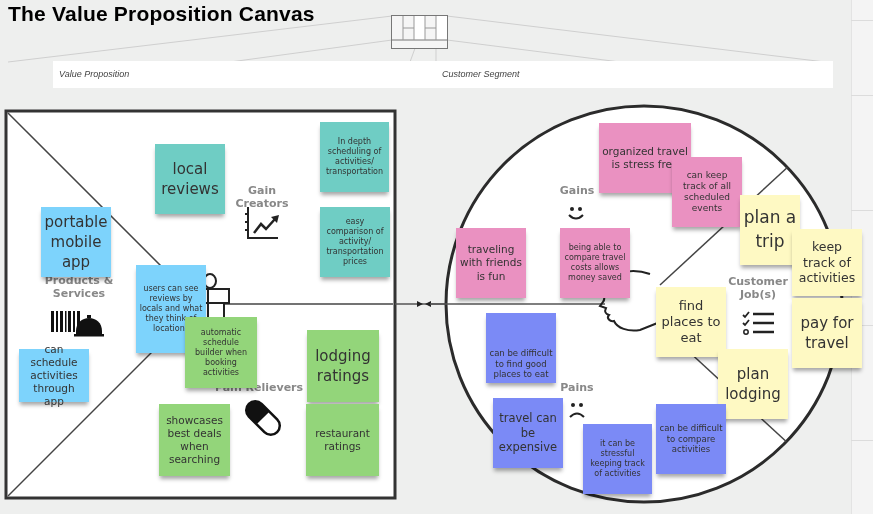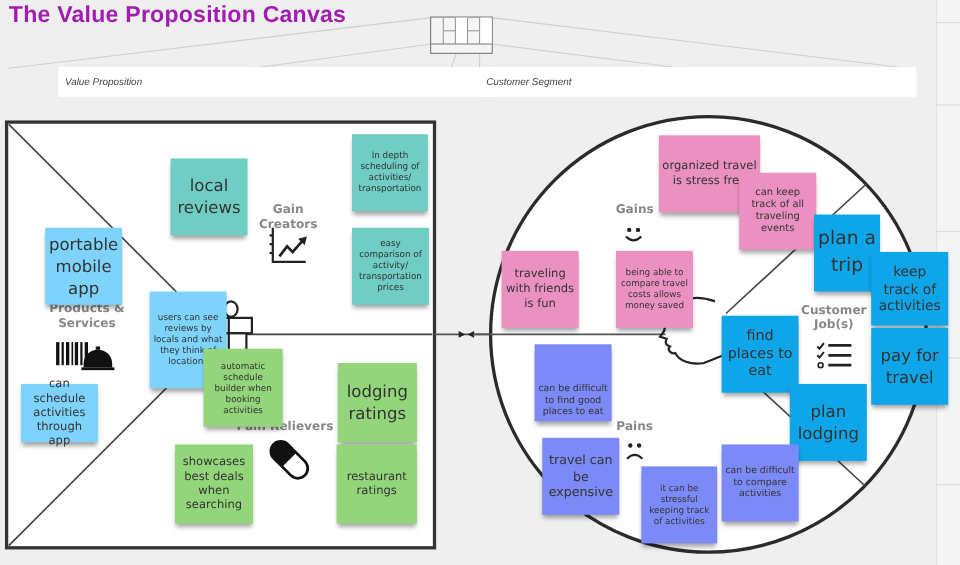--- a/index.html
+++ b/index.html
@@ -1,29 +1,29 @@
 <!DOCTYPE html>
 <html><head>
 <meta charset="utf-8">
 <style>
   * { box-sizing: border-box; margin: 0; padding: 0; }
   html, body { width: 873px; height: 514px; overflow: hidden; }
   body { background: #eeefee; font-family: "DejaVu Sans", sans-serif; position: relative; }
   .abs { position: absolute; }
-  .title { left: 8px; top: 2px; font-family: "Liberation Sans", sans-serif; font-weight: bold; font-size: 21px; color: #a21caf; letter-spacing: 0.2px; }
+  .title { left: 8px; top: 2px; font-family: "Liberation Sans", sans-serif; font-weight: bold; font-size: 21px; color: #000000; letter-spacing: 0.2px; }
   .section-box { background: #fff; height: 27px; top: 61px; font-family: "Liberation Sans", sans-serif; font-style: italic; font-size: 9px; color: #444; padding: 8px 6px; }
   .right-strip { left: 851px; top: 0; width: 22px; height: 514px; background: #f4f4f4; border-left: 1px solid #e3e3e3; }
   .strip-line { left: 851px; width: 22px; height: 1px; background: #dcdcdc; }
   .sticky { position: absolute; display: flex; align-items: center; justify-content: center; text-align: center; font-family: "DejaVu Sans", sans-serif; color: #333; line-height: 1.25; box-shadow: 0 4px 4px -1px rgba(0,0,0,0.35); padding: 3px; }
   .teal { background: #6fcdc4; margin-left: 14px; }
   .pink { background: #7dd3fc; margin-left: 10px; }
   .green { background: #93d57a; }
   .mauve { background: #ea91c1; }
   .blue { background: #7b8af6; }
-  .orange { background: #0ea5e9; }
+  .orange { background: #fef9c3; }
   .s-small { font-size: 8px; }
   .s-med { font-size: 10.5px; }
   .s-big { font-size: 15px; line-height: 1.35; }
   .s-xl { font-size: 17px; line-height: 1.4; }
   .label { position: absolute; font-family: "DejaVu Sans", sans-serif; font-weight: bold; color: #888; font-size: 11px; text-align: center; line-height: 1.15; }
   svg.canvas { position: absolute; left: 0; top: 0; }
 </style>
 </head>
 <body>
 
@@ -190,21 +190,21 @@
     <span>showcases best deals when searching</span>
   </div>
 <div class="sticky green s-med" style="left:306px; top:404px; width:73px; height:72px;">
     <span>restaurant ratings</span>
   </div>
 
 <div class="sticky mauve s-med" style="left:599px; top:123px; width:92px; height:70px;">
     <span>organized travel is stress free</span>
   </div>
 <div class="sticky mauve s-small" style="left:672px; top:157px; width:70px; height:70px;">
-    <span style="font-size:9px">can keep track of all traveling events</span>
+    <span style="font-size:9px">can keep track of all scheduled events</span>
   </div>
 <div class="sticky mauve s-med" style="left:456px; top:228px; width:70px; height:70px;">
     <span>traveling with friends is fun</span>
   </div>
 <div class="sticky mauve s-small" style="left:560px; top:228px; width:70px; height:70px;">
     <span>being able to compare travel costs allows money saved</span>
   </div>
 
 <div class="sticky orange s-xl" style="left:740px; top:195px; width:60px; height:70px;">
     <span>plan a trip</span>

